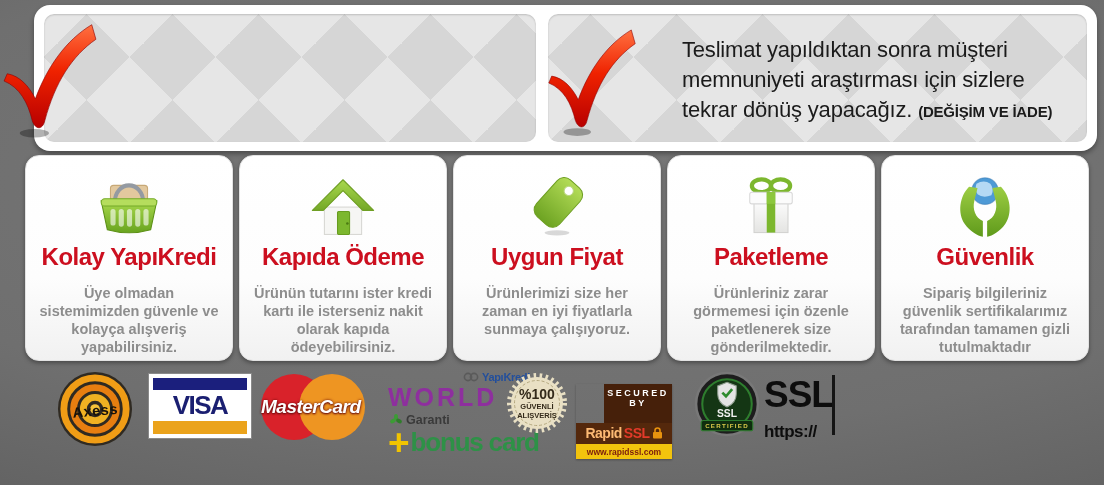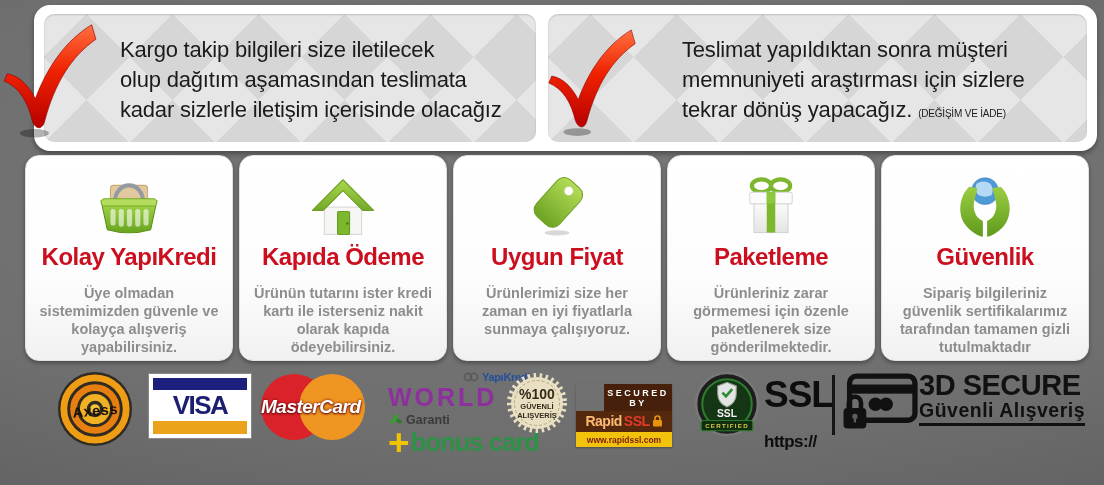--- a/index.html
+++ b/index.html
@@ -30,21 +30,21 @@
   .chk { position:absolute; z-index:5; }
   .chk.c1 { left:-32px; top:16px; }
   .chk.c2 { left:512px; top:22px; }
   .banner-text {
     position:absolute; z-index:4; color:#1b1b1b;
     font-size:22px; line-height:30px; letter-spacing:-0.2px; font-weight:500;
   }
   .banner-text .bline { white-space:nowrap; }
   .banner-text.t1 { left:86px; top:30px; }
   .banner-text.t2 { left:648px; top:30px; }
-  .banner-note { font-size:10px; font-weight:400; letter-spacing:-0.2px;text-align:center; }
+  .banner-note { font-size:15px; font-weight:700; letter-spacing:-0.2px;text-align:center; }
 
   
   .card {
     position:absolute; top:155px; width:208px; height:206px;
     background:linear-gradient(#ffffff 0%, #fdfdfd 60%, #f1f1f1 100%);
     border:1px solid #e2e2e2; border-radius:14px;
     box-shadow:0 2px 4px rgba(0,0,0,.35);
     text-align:center;
   }
   .card .icon-box { height:76px; margin-top:12px; display:flex; align-items:center; justify-content:center; }
@@ -74,29 +74,29 @@
   .yk-top { display:flex; justify-content:flex-end; align-items:center; gap:3px; height:13px; margin-right:10px; }
   .yk-name { font-size:11px; font-weight:800; color:#234f9c; letter-spacing:-0.3px; }
   .world { font-size:25px; font-weight:900; color:#8e2f9e; letter-spacing:3px; line-height:1; margin-top:2px; }
   .garanti-row { display:flex; align-items:center; gap:4px; margin-top:3px; margin-left:2px; }
   .garanti-name { font-size:12.5px; font-weight:700; color:#3a3a3a; }
   .bonus-row { display:flex; align-items:center; margin-top:0; }
   .bonus-plus { color:#f2c400; font-size:37px; font-weight:900; line-height:.75; margin-right:1px; }
   .bonus-name { color:#2e9147; font-size:26px; font-weight:800; letter-spacing:-1.2px; }
   .badge100 { position:absolute; left:506px; top:372px; }
   .rapidssl { position:absolute; left:576px; top:384px; width:96px; box-shadow:0 1px 2px rgba(0,0,0,.3); }
-  .rs-top { background:#46200a; color:#fff; font-size:9px; font-weight:800; letter-spacing:2.5px; text-align:center; padding:4px 0 3px;margin-left:28px; }
+  .rs-top { background:#46200a; color:#fff; font-size:9px; font-weight:800; letter-spacing:2.5px; text-align:center; padding:4px 0 15px;margin-left:28px; }
   .rs-mid { background:#54280c; display:flex; align-items:center; justify-content:center; gap:2px; padding:2px 0 3px; }
   .rs-rapid { color:#fdba74; font-size:14px; font-weight:800; letter-spacing:-0.5px;text-align:right; }
   .rs-ssl   { color:#e23a2a; font-size:14px; font-weight:800; letter-spacing:-0.5px; }
   .rs-url { background:#f2c30d; color:#7c1d0e; font-size:8.5px; font-weight:800; text-align:center; padding:2.5px 0; }
   .sslbadge { position:absolute; left:694px; top:371px; }
   .ssltext { position:absolute; left:764px; top:376px; color:#0d0d0d; }
   .ssltext .big { font-size:37px; font-weight:900; line-height:1; letter-spacing:-1px; }
-  .ssltext .small { font-size:17px; font-weight:700; margin-top:19px; letter-spacing:-0.5px; }
+  .ssltext .small { font-size:17px; font-weight:700; margin-top:9px; letter-spacing:-0.5px; }
   .vdivider { position:absolute; left:832px; top:375px; width:3px; height:60px; background:#151515; }
   .secure3d { position:absolute; left:842px; top:371px; display:flex; align-items:flex-start; }
   .s3d-text { margin-left:1px; border-bottom:3px solid #111; padding-bottom:3px; }
   .s3d-title { font-size:29px; font-weight:900; color:#111; line-height:1; letter-spacing:-0.5px; white-space:nowrap; }
   .s3d-sub   { font-size:19.5px; font-weight:600; color:#111; line-height:1.05; letter-spacing:0.5px; white-space:nowrap; }
 </style>
 </head>
 <body>
 
 <div class="stage">
@@ -108,25 +108,20 @@
         <linearGradient id="chkA" x1="0" y1="0" x2="0" y2="1">
           <stop offset="0" stop-color="#ff7040"></stop>
             <stop offset=".45" stop-color="#ef2200"></stop>
             <stop offset="1" stop-color="#b80000"></stop>
         </linearGradient>
       </defs>
       <ellipse cx="31" cy="107" rx="14" ry="4" fill="rgba(0,0,0,.3)"></ellipse>
       <path d="M5 50 C17 52 26 62 32 74 C43 44 61 18 86 3 L90 17 C67 33 51 58 41 95 C39 104 32 104 29 95 C25 78 17 63 2 57 Z" fill="url(#chkA)" stroke="#8e0000" stroke-width=".6"></path>
     </svg>
     <div class="banner-panel p1"></div>
-    <div class="banner-text t1">
-      <div class="bline">Kargo takip bilgileri size iletilecek</div>
-      <div class="bline">olup dağıtım aşamasından teslimata</div>
-      <div class="bline">kadar sizlerle iletişim içerisinde olacağız</div>
-    </div>
 
     <svg class="chk c2" width="92" height="110" viewBox="0 0 92 112">
       <defs>
         <linearGradient id="chkB" x1="0" y1="0" x2="0" y2="1">
           <stop offset="0" stop-color="#ff7040"></stop>
             <stop offset=".45" stop-color="#ef2200"></stop>
             <stop offset="1" stop-color="#b80000"></stop>
         </linearGradient>
       </defs>
       <ellipse cx="31" cy="107" rx="14" ry="4" fill="rgba(0,0,0,.3)"></ellipse>
@@ -327,31 +322,15 @@
       <text x="32" y="55.5" text-anchor="middle" font-size="6" font-weight="800" fill="#d9c84a" letter-spacing="1.2">CERTIFIED</text>
     </svg>
 
     <div class="ssltext">
       <div class="big">SSL</div>
       <div class="small">https://</div>
     </div>
 
     <div class="vdivider"></div>
 
-    <div class="secure3d">
-      <svg width="76" height="62" viewBox="0 0 100 80">
-        <rect x="10" y="6" width="86" height="58" rx="9" fill="none" stroke="#111" stroke-width="7"></rect>
-        <rect x="8" y="17" width="90" height="12" fill="#111"></rect>
-        <circle cx="44" cy="43" r="9" fill="#111"></circle>
-          <circle cx="58" cy="43" r="9" fill="#111"></circle>
-        <rect x="2" y="48" width="30" height="27" rx="5" fill="#111"></rect>
-        <path d="M9 48 v-7 a8 8 0 0 1 16 0 v7" fill="none" stroke="#111" stroke-width="6"></path>
-        <circle cx="17" cy="59" r="3.5" fill="#5e5e5e"></circle>
-          <rect x="15.5" y="60" width="3" height="7" fill="#5e5e5e"></rect>
-      </svg>
-      <div class="s3d-text">
-        <div class="s3d-title">3D SECURE</div>
-        <div class="s3d-sub">Güvenli Alışveriş</div>
-      </div>
-    </div>
 
   </div>
 </div>
 
 </body></html>

